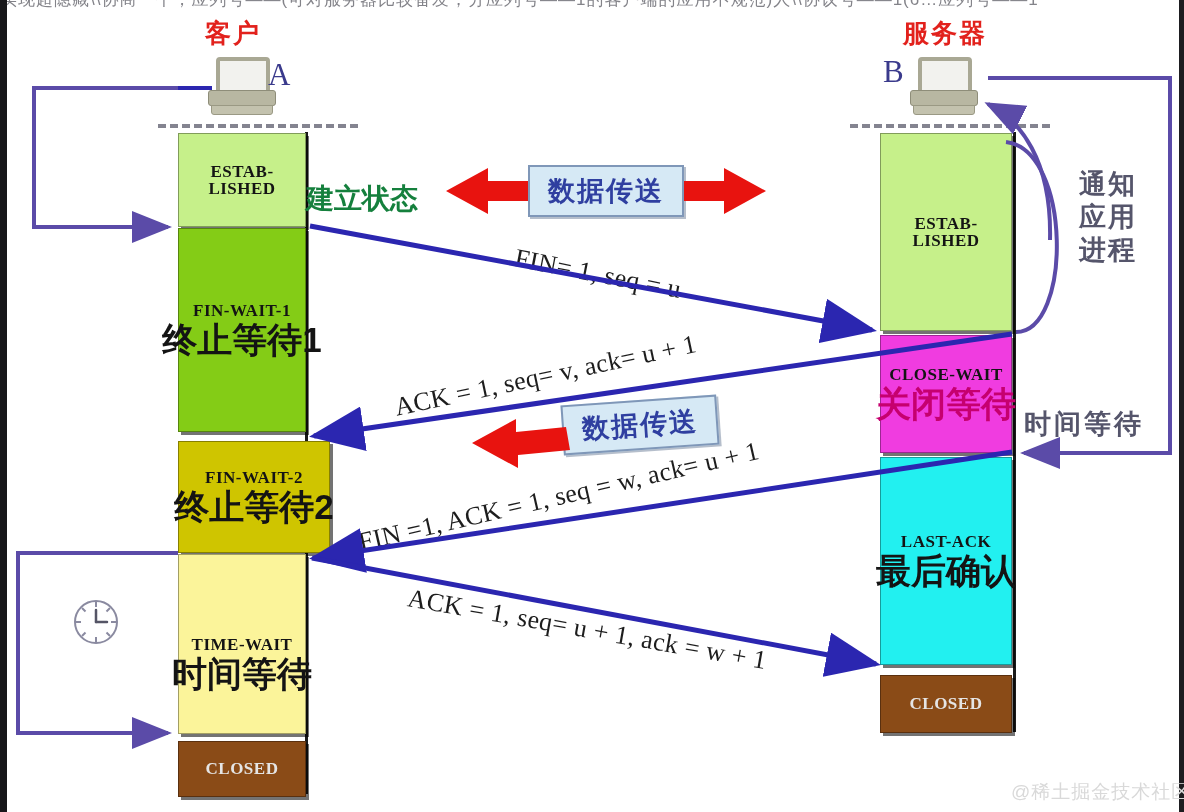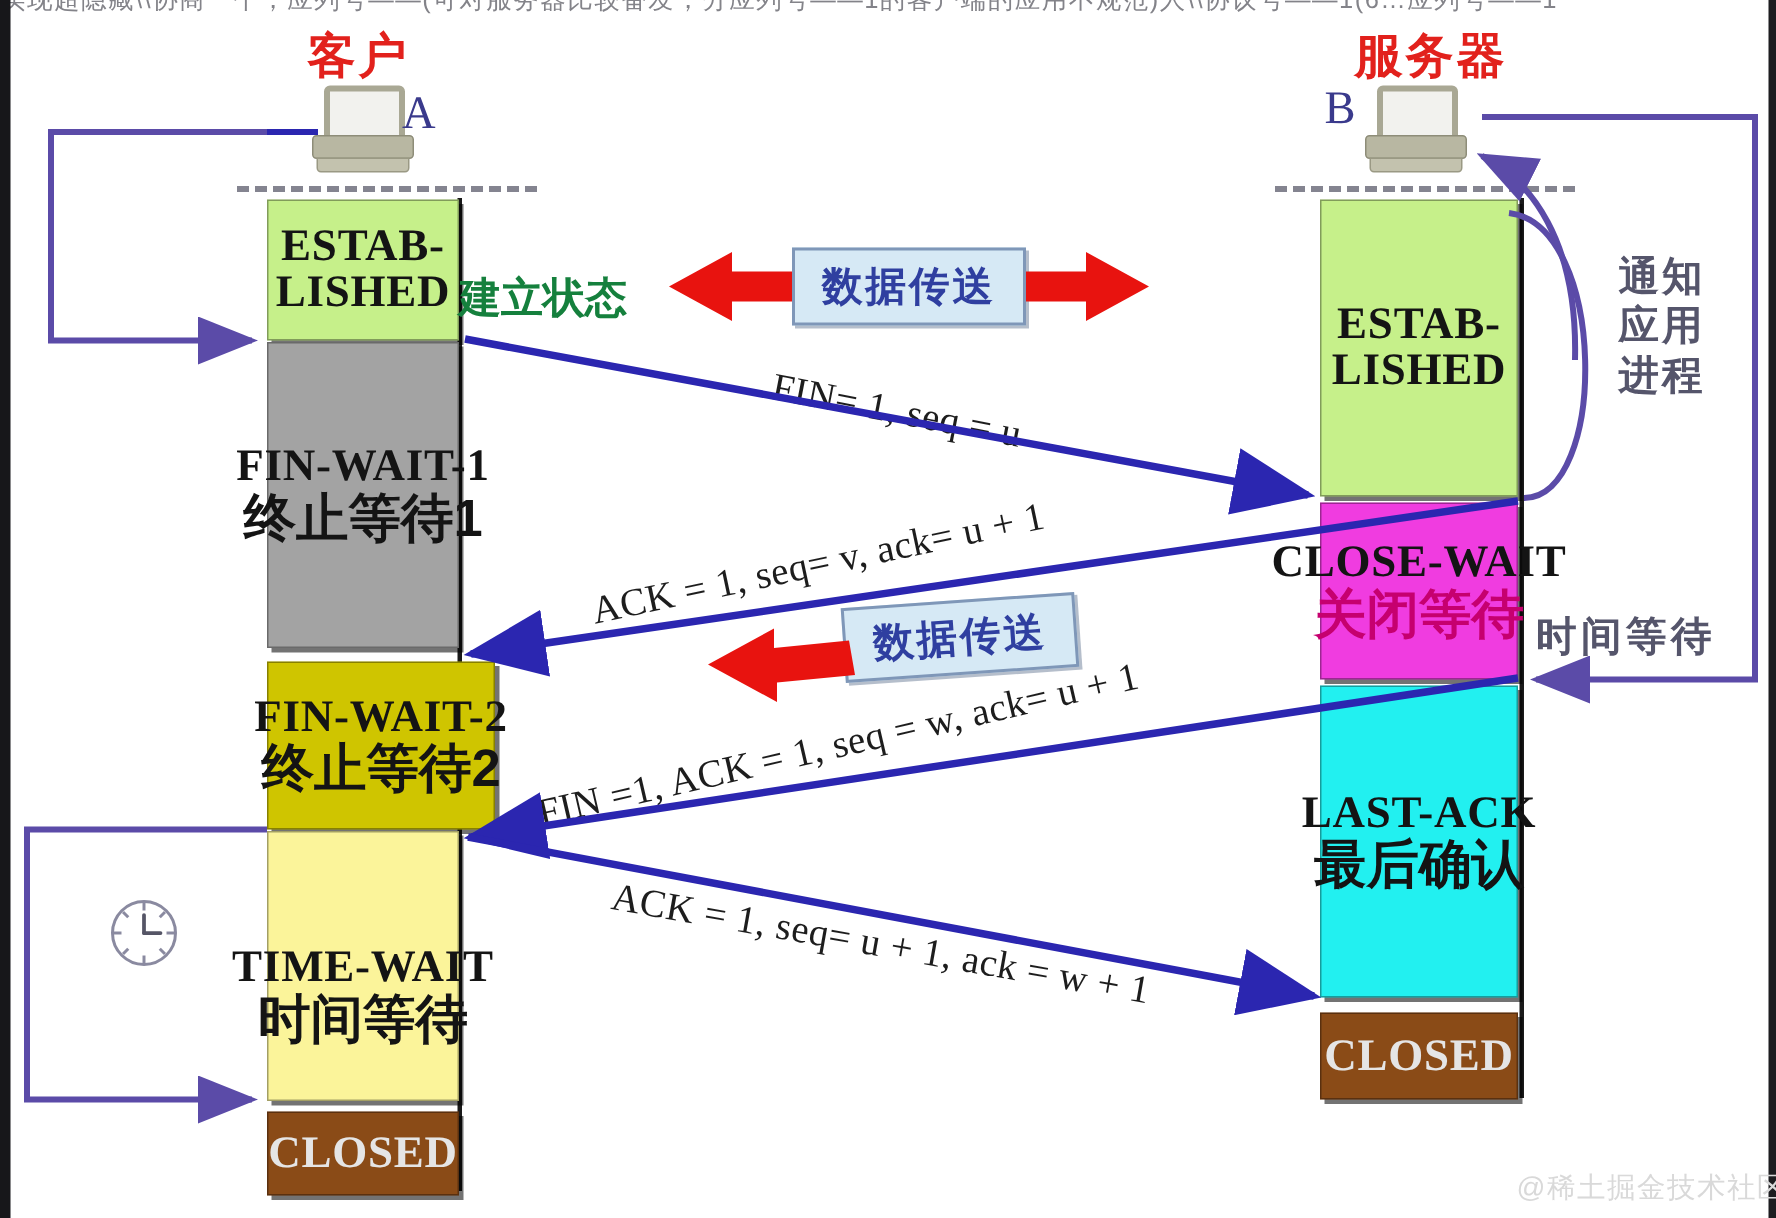--- a/index.html
+++ b/index.html
@@ -42,21 +42,21 @@
     background: #17171a;
   }
   .scan-edge.left  { left: 0; }
   .scan-edge.right { right: 0; background: #1d1d20; width: 5px; }
 
   
   .endpoint-title {
     position: absolute;
     font-family: "Liberation Sans", sans-serif;
     font-weight: bold;
-    font-size: 32px;
+    font-size: 26px;
     color: #e2211c;
     letter-spacing: 2px;
     white-space: nowrap;
   }
   .laptop { position: absolute; }
   .laptop .screen {
     position: absolute; left: 8px; top: 0;
     width: 46px; height: 32px;
     border: 4px solid #a9a894;
     border-radius: 4px 4px 0 0;
@@ -101,21 +101,21 @@
     display: flex;
     flex-direction: column;
     align-items: center;
     justify-content: center;
     text-align: center;
     line-height: 1.02;
   }
   .state-box .en {
     font-family: "Liberation Serif", "DejaVu Serif", serif;
     font-weight: bold;
-    font-size: 30px;
+    font-size: 17px;
     color: #141414;
     letter-spacing: .5px;
     white-space: nowrap;
   }
   .state-box .en.two-line { white-space: normal; }
   .state-box .cn {
     font-family: "Liberation Sans", sans-serif;
     font-weight: bold;
     font-size: 35px;
     color: #141414;
@@ -243,21 +243,21 @@
 
   <div class="timeline" style="left:305px; top:132px; height:662px;"></div>
 
   <div class="timeline" style="left:1013px; top:132px; height:600px;"></div>
 
   <div class="state-box" id="cs0" style="left: 178px; top: 133px; width: 128px; height: 94px; background: rgb(198, 240, 138);">
     <div class="en two-line">ESTAB-<br>LISHED</div>
   </div>
   <div class="gloss-outside" style="left:306px; top:180px;">建立状态</div>
 
-  <div class="state-box" id="cs1" style="left: 178px; top: 228px; width: 128px; height: 204px; background: #a3a3a3;">
+  <div class="state-box" id="cs1" style="left: 178px; top: 228px; width: 128px; height: 204px; background: #84cc16;">
     <div class="en">FIN-WAIT-1</div>
     <div class="cn">终止等待1</div>
   </div>
 
   <div class="state-box" id="cs2" style="left: 178px; top: 441px; width: 152px; height: 112px; background: rgb(207, 197, 0); align-items: center;">
     <div class="en">FIN-WAIT-2</div>
     <div class="cn">终止等待2</div>
   </div>
 
   <div class="state-box" id="cs3" style="left: 178px; top: 554px; width: 128px; height: 180px; background: rgb(251, 244, 154);">

